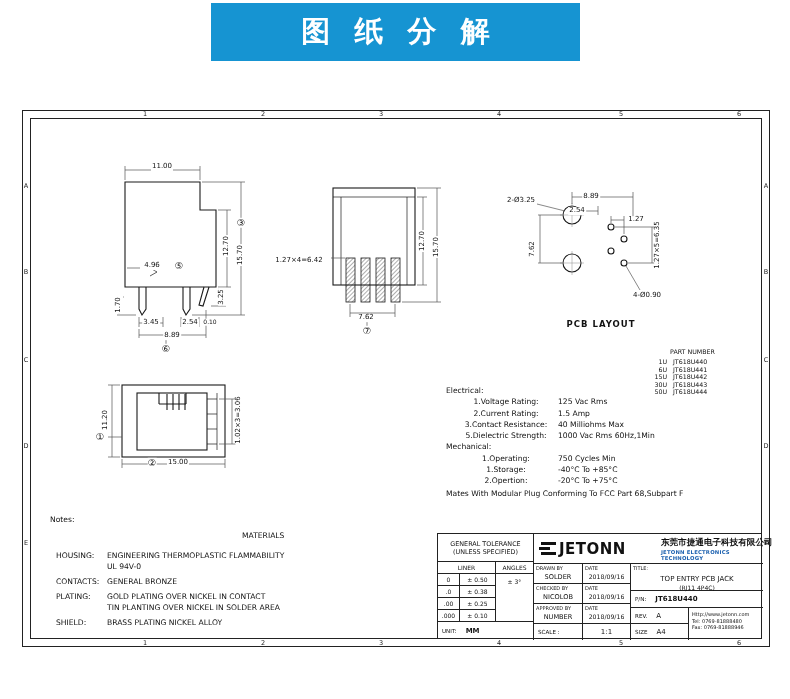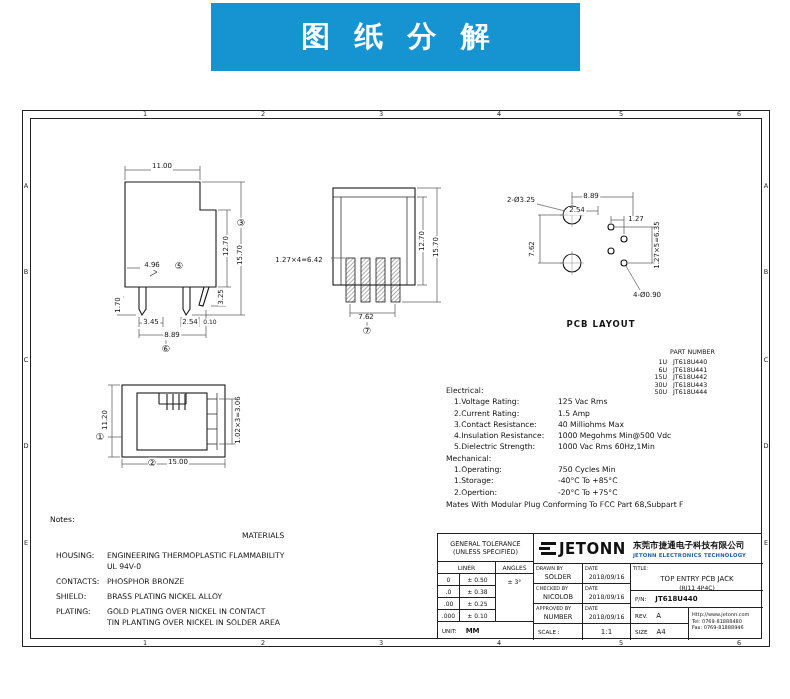--- a/index.html
+++ b/index.html
@@ -1,19 +1,19 @@
 <!DOCTYPE html>
 <html><head>
 <meta charset="utf-8">
 <style>
   * { margin:0; padding:0; box-sizing:border-box; }
   body { font-family:"DejaVu Sans","Liberation Sans",sans-serif; background:#fff; }
   .page { position:relative; width:790px; height:699px; background:#fff; color:#111; overflow:hidden; }
 
-  .banner { position:absolute; left:211px; top:3px; width:369px; height:68px; background:#1694d2;
+  .banner { position:absolute; left:211px; top:3px; width:369px; height:58px; background:#1694d2;
             display:flex; align-items:center; justify-content:center; }
   .banner span { color:#fff; font-size:29px; font-weight:bold; letter-spacing:7px; padding-left:7px; }
 
   .sheet-outer { position:absolute; left:22px; top:110px; width:748px; height:537px; border:1px solid #222; }
   .sheet-inner { position:absolute; left:30px; top:118px; width:732px; height:521px; border:1px solid #222; }
   .grid { position:absolute; transform:translate(-50%,-50%); font-size:6.5px; color:#222; }
 
   .art { position:absolute; left:0; top:0; pointer-events:none; }
   .obj { fill:none; stroke:#1a1a1a; stroke-width:1.1; }
   .thin { fill:none; stroke:#1a1a1a; stroke-width:0.7; }
@@ -27,36 +27,36 @@
   .balloon { font-size:9.5px; padding:0; background:#fff; }
   .caption { font-weight:bold; font-size:8.5px; letter-spacing:1px; }
 
   .part-table { position:absolute; left:650px; top:348px; font-size:6.3px; line-height:7.4px; }
   .part-table .hdr { margin-left:20px; margin-bottom:3px; }
   .pt-row { display:flex; }
   .pt-qty { width:17px; text-align:right; margin-right:6px; }
 
   .specs { position:absolute; left:446px; top:385px; font-size:7.6px; line-height:11.3px; }
   .spec-row { display:flex; padding-left:8px; }
-  .spec-label { width:104px; flex:none; }
+  .spec-label { width:104px; flex:none;text-align:center; }
   .specs .foot { margin-top:1px; }
 
   .notes { position:absolute; left:50px; top:514px; font-size:7.6px; line-height:11px; }
   .notes .materials { margin-top:5px;text-align:right; }
   .note-rows { margin-top:9px; }
   .note-row { display:flex; margin-bottom:4px; }
   .note-label { width:57px; padding-left:6px; flex:none; }
 
   .tb { position:absolute; left:437px; top:533px; width:325px; height:106px; border:1px solid #222; font-size:6px; }
   .cell { position:absolute; }
   .br { border-right:1px solid #222; }
   .bb { border-bottom:1px solid #222; }
   .cc { display:flex; align-items:center; justify-content:center; text-align:center; }
   .gen-tol { flex-direction:column; font-size:6.4px; line-height:8px; }
-  .logo-row { display:flex; align-items:center; padding:0 5px; }
+  .logo-row { display:flex; align-items:center; padding:0 5px;gap:28px; }
   .logo-box { display:flex; align-items:center; }
   .logo-icon { width:17px; height:13px; margin-right:3px; position:relative; }
   .logo-icon i { position:absolute; display:block; height:2.6px; background:#111; }
   .logo-icon i:nth-child(1){ top:0; left:2px; width:15px; }
   .logo-icon i:nth-child(2){ top:5px; left:0; width:11px; }
   .logo-icon i:nth-child(3){ top:10px; left:2px; width:15px; }
   .logo-text { font-size:15px; font-weight:bold; letter-spacing:0.5px; }
   .company { margin-left:7px; }
   .company .cn { font-size:8.6px; font-weight:bold; white-space:nowrap; }
   .company .en { font-size:5.3px; font-weight:bold; color:#1e62b0; letter-spacing:0.2px; }
@@ -243,24 +243,20 @@
       </div>
     <div class="spec-row">
         <span class="spec-label">2.Current Rating:</span>
         <span>1.5 Amp</span>
       </div>
     <div class="spec-row">
         <span class="spec-label">3.Contact Resistance:</span>
         <span>40 Milliohms Max</span>
       </div>
     <div class="spec-row">
-        <span class="spec-label">4.Insulation Resistance:</span>
-        <span>1000 Megohms Min@500 Vdc</span>
-      </div>
-    <div class="spec-row">
         <span class="spec-label">5.Dielectric Strength:</span>
         <span>1000 Vac Rms 60Hz,1Min</span>
       </div>
     <div>Mechanical:</div>
     <div class="spec-row">
         <span class="spec-label">1.Operating:</span>
         <span>750 Cycles Min</span>
       </div>
     <div class="spec-row">
         <span class="spec-label">1.Storage:</span>
@@ -280,34 +276,34 @@
       <div class="note-row">
         <span class="note-label">HOUSING:</span>
         <div>
             <div>ENGINEERING THERMOPLASTIC FLAMMABILITY</div>
             <div>UL 94V-0</div>
           </div>
       </div>
       <div class="note-row">
         <span class="note-label">CONTACTS:</span>
         <div>
-            <div>PHOSPHOR BRONZE</div>
-          </div>
-      </div>
-      <div class="note-row">
-        <span class="note-label">SHIELD:</span>
-        <div>
-            <div>BRASS PLATING NICKEL ALLOY</div>
+            <div>GENERAL BRONZE</div>
           </div>
       </div>
       <div class="note-row">
         <span class="note-label">PLATING:</span>
         <div>
             <div>GOLD PLATING OVER NICKEL IN CONTACT</div>
             <div>TIN PLANTING OVER NICKEL IN SOLDER AREA</div>
+          </div>
+      </div>
+      <div class="note-row">
+        <span class="note-label">SHIELD:</span>
+        <div>
+            <div>BRASS PLATING NICKEL ALLOY</div>
           </div>
       </div>
     </div>
   </div>
 
   <div class="tb">
     <div class="cell br bb cc gen-tol" style="left:0;top:0;width:96px;height:28px">
       <div>GENERAL TOLERANCE</div>
       <div>(UNLESS SPECIFIED)</div>
     </div>

